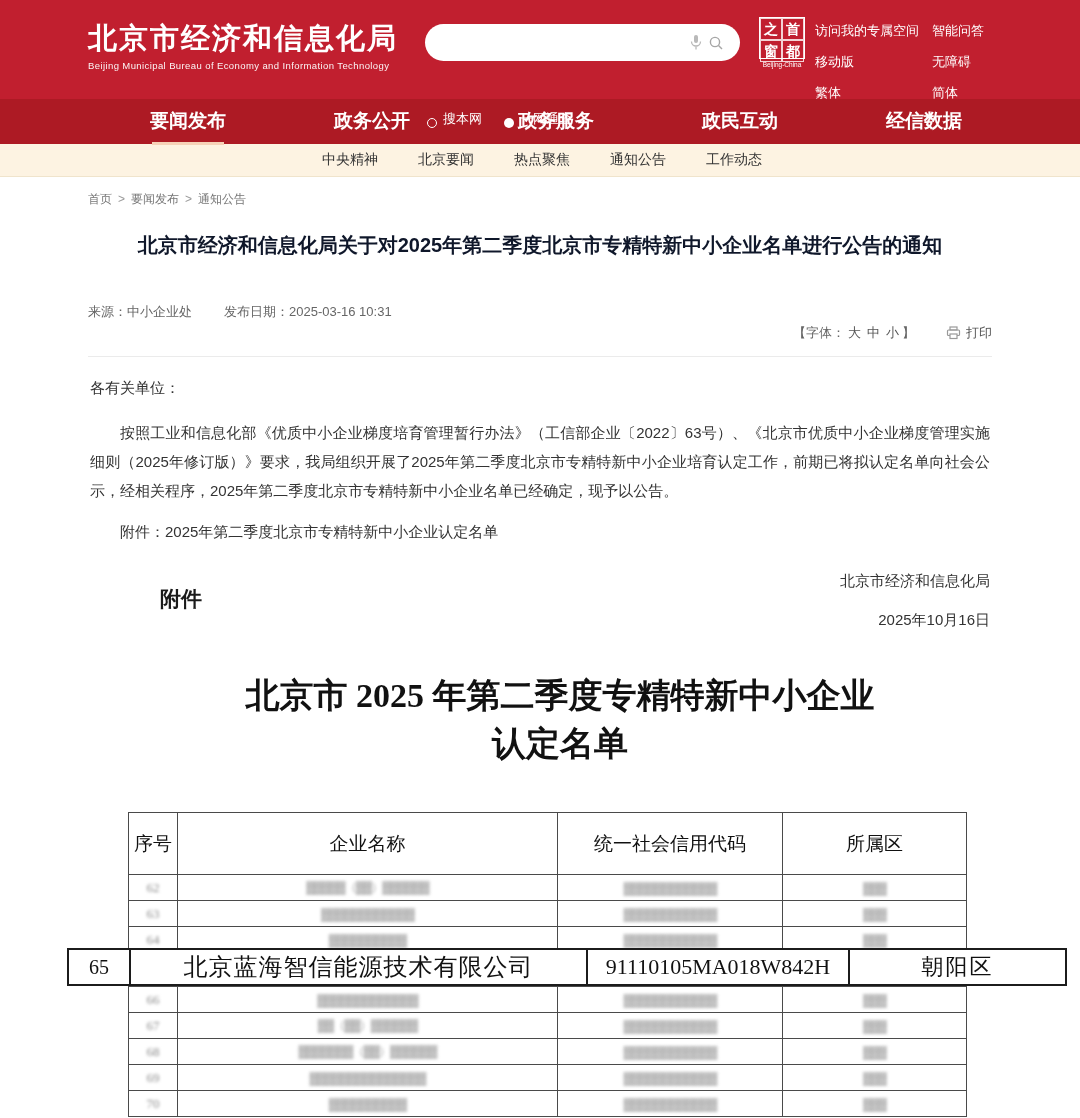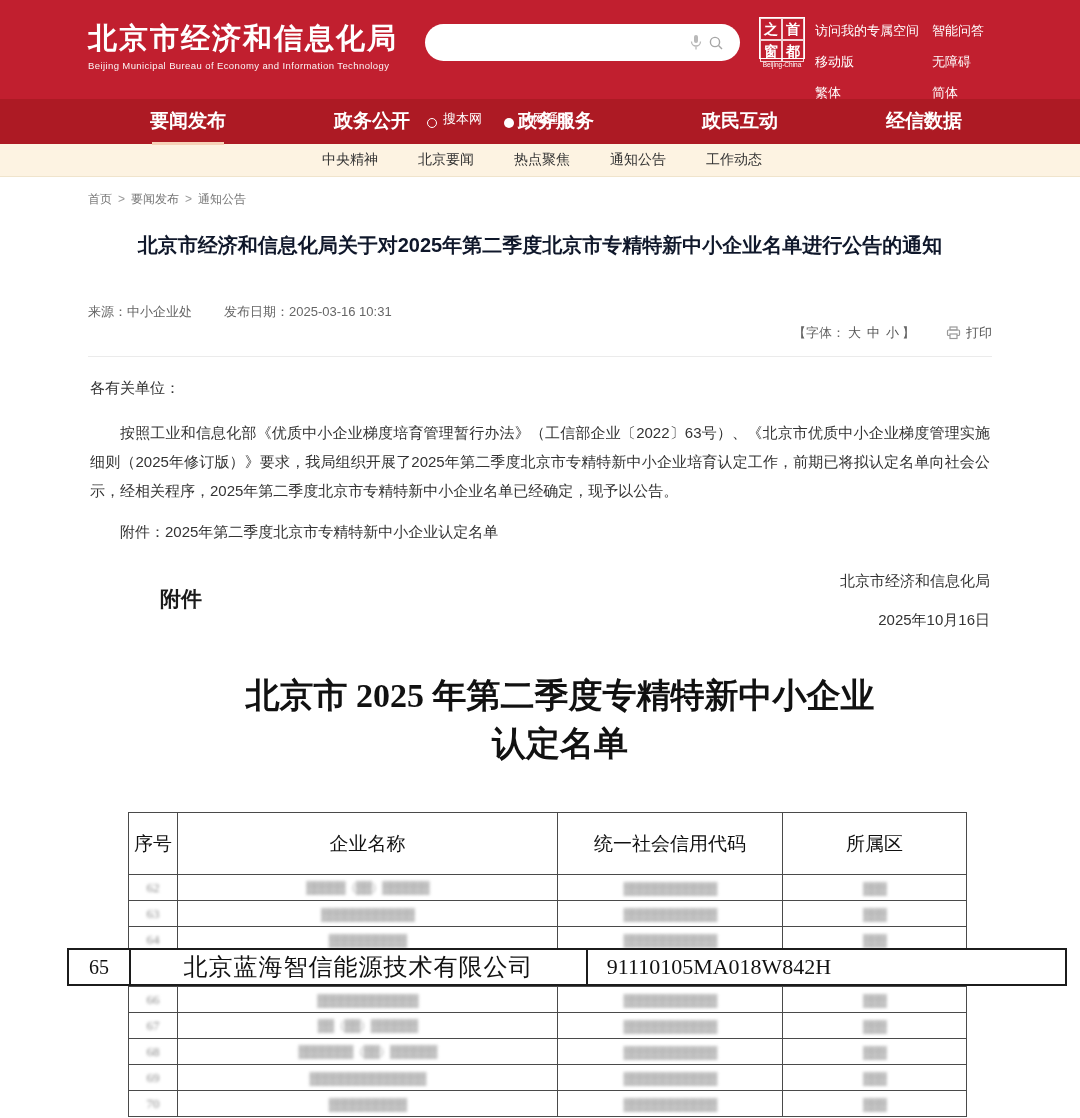--- a/index.html
+++ b/index.html
@@ -274,15 +274,18 @@
   <div class="highlight-row doc-serif">
     <div>
         <span class="hl-no">65</span>
       </div>
     <div>
         <span class="hl-name">北京蓝海智信能源技术有限公司</span>
       </div>
     <div>
         <span class="hl-code">91110105MA018W842H</span>
       </div>
+    <div>
+        <span class="hl-district">朝阳区</span>
+      </div>
   </div>
 
 </div>
 
 </body></html>

